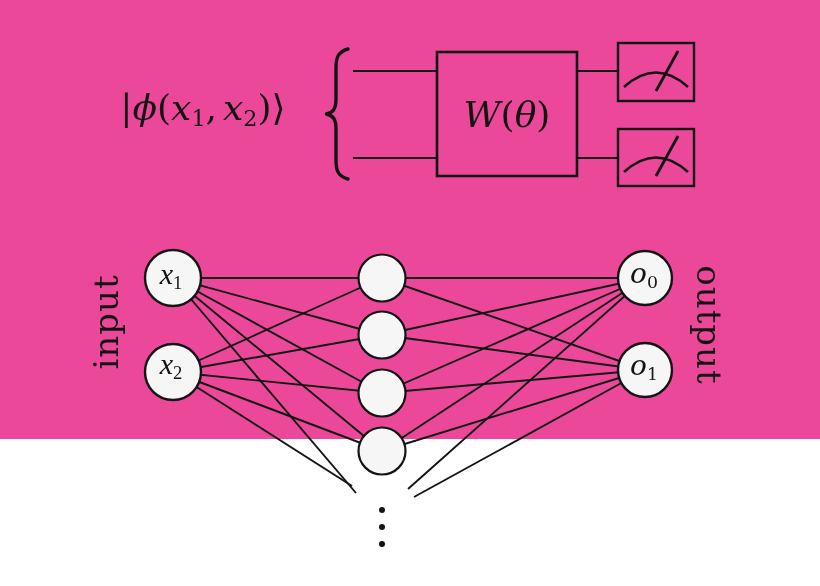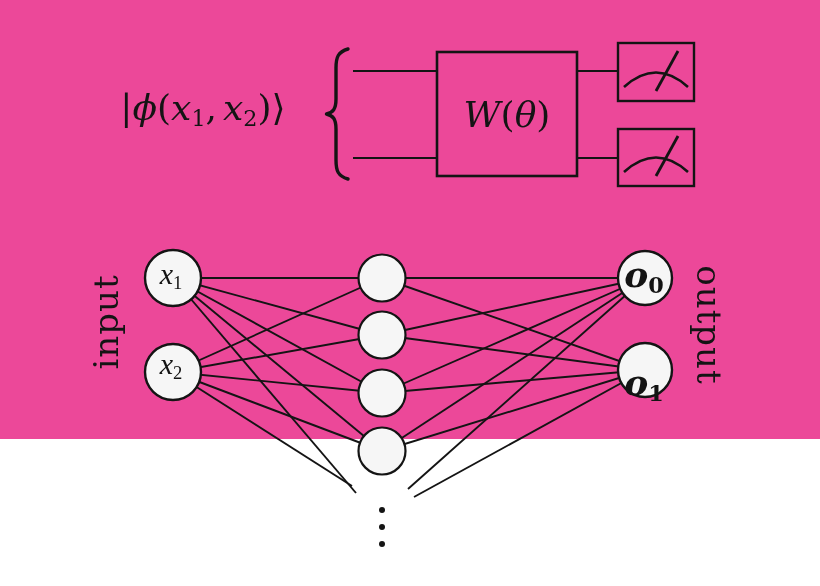--- a/index.html
+++ b/index.html
@@ -23,25 +23,25 @@
     font-style:normal;font-size:0.62em;line-height:1;
     vertical-align:-0.28em;letter-spacing:0;
   }
   .ket{left:203px;top:110px;font-size:36px;}
   .ket .comma{margin-right:6px;}
   .gate-label{left:507px;top:115px;font-size:36px;}
   .axis-label{font-size:34px;letter-spacing:1px;}
   .axis-input{left:106px;top:322px;transform:translate(-50%,-50%) rotate(-90deg);}
   .axis-output{left:709px;top:325px;transform:translate(-50%,-50%) rotate(90deg);}
   .node-label{font-size:30px;font-family:Liberation Serif, serif;}
-  .node-label-out{font-size:36px;font-weight:bold;}
+  .node-label-out{font-size:28px;}
   .nl-x1{left:171px;top:276px;}
   .nl-x2{left:171px;top:366px;}
   .nl-o0{left:644px;top:276px;}
-  .nl-o1{left:644px;top:384px;}
+  .nl-o1{left:644px;top:368px;}
 </style>
 </head>
 <body>
 
 <div class="stage">
 
   <svg width="820" height="586" viewBox="0 0 820 586">
 
     <g stroke="#141414" fill="none">
 

